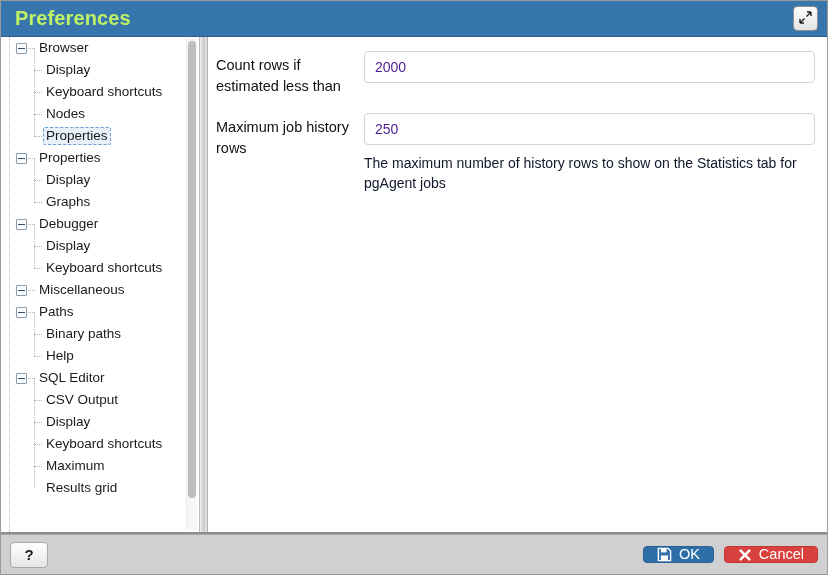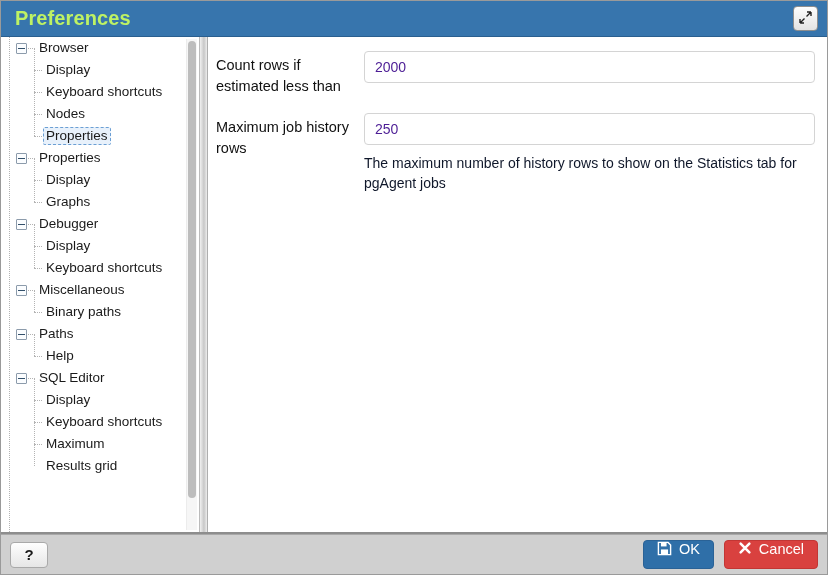--- a/index.html
+++ b/index.html
@@ -235,24 +235,24 @@
     width: 38px; height: 26px;
     border: 1px solid #a9a9a9;
     border-radius: 4px;
     background: linear-gradient(to bottom,#fefefe 0%,#f2f2f2 50%,#e6e6e6 100%);
     display: flex; align-items: center; justify-content: center;
     font-size: 15px; font-weight: bold; color: #1a1a1a;
     cursor: pointer;
   }
   .footer-spacer { flex: 1 1 auto; }
   .btn {
-    height: 29px;
+    height: 17px;
     border-radius: 4px;
     display: flex;
-    align-items: flex-start;
+    align-items: flex-end;
     gap: 7px;
     padding: 0 13px;
     font-size: 14.5px;
     color: #ffffff;
     cursor: pointer;
     border: 1px solid rgba(0,0,0,.18);
     margin-left: 10px;
     white-space: nowrap;
   }
   .btn-ok { background: #2f6fa8; border-color: #2a6characters; border-color:#2a6296; }
@@ -343,43 +343,48 @@
             <div class="elbow-h"></div>
             <span class="node-label">Keyboard shortcuts</span>
           </div>
           <div class="tree-node root">
             <div class="toggle-box">
               <span class="minus"></span>
             </div>
             <div class="root-stub"></div>
             <span class="node-label">Miscellaneous</span>
           </div>
+          <div class="tree-node root">
+            <div class="toggle-box">
+              <span class="minus"></span>
+            </div>
+            <div class="root-stub"></div>
+            <span class="node-label">Paths</span>
+          </div>
           <div class="tree-node child">
             <div class="elbow-v"></div>
             <div class="elbow-h"></div>
             <span class="node-label">Binary paths</span>
           </div>
+          <div class="tree-node child">
+            <div class="elbow-v last"></div>
+            <div class="elbow-h"></div>
+            <span class="node-label">Help</span>
+          </div>
           <div class="tree-node root">
             <div class="toggle-box">
               <span class="minus"></span>
             </div>
             <div class="root-stub"></div>
-            <span class="node-label">Paths</span>
-          </div>
-          <div class="tree-node child">
-            <div class="elbow-v last"></div>
-            <div class="elbow-h"></div>
-            <span class="node-label">Help</span>
-          </div>
-          <div class="tree-node root">
-            <div class="toggle-box">
-              <span class="minus"></span>
-            </div>
-            <div class="root-stub"></div>
             <span class="node-label">SQL Editor</span>
+          </div>
+          <div class="tree-node child">
+            <div class="elbow-v"></div>
+            <div class="elbow-h"></div>
+            <span class="node-label">CSV Output</span>
           </div>
           <div class="tree-node child">
             <div class="elbow-v"></div>
             <div class="elbow-h"></div>
             <span class="node-label">Display</span>
           </div>
           <div class="tree-node child">
             <div class="elbow-v"></div>
             <div class="elbow-h"></div>
             <span class="node-label">Keyboard shortcuts</span>

